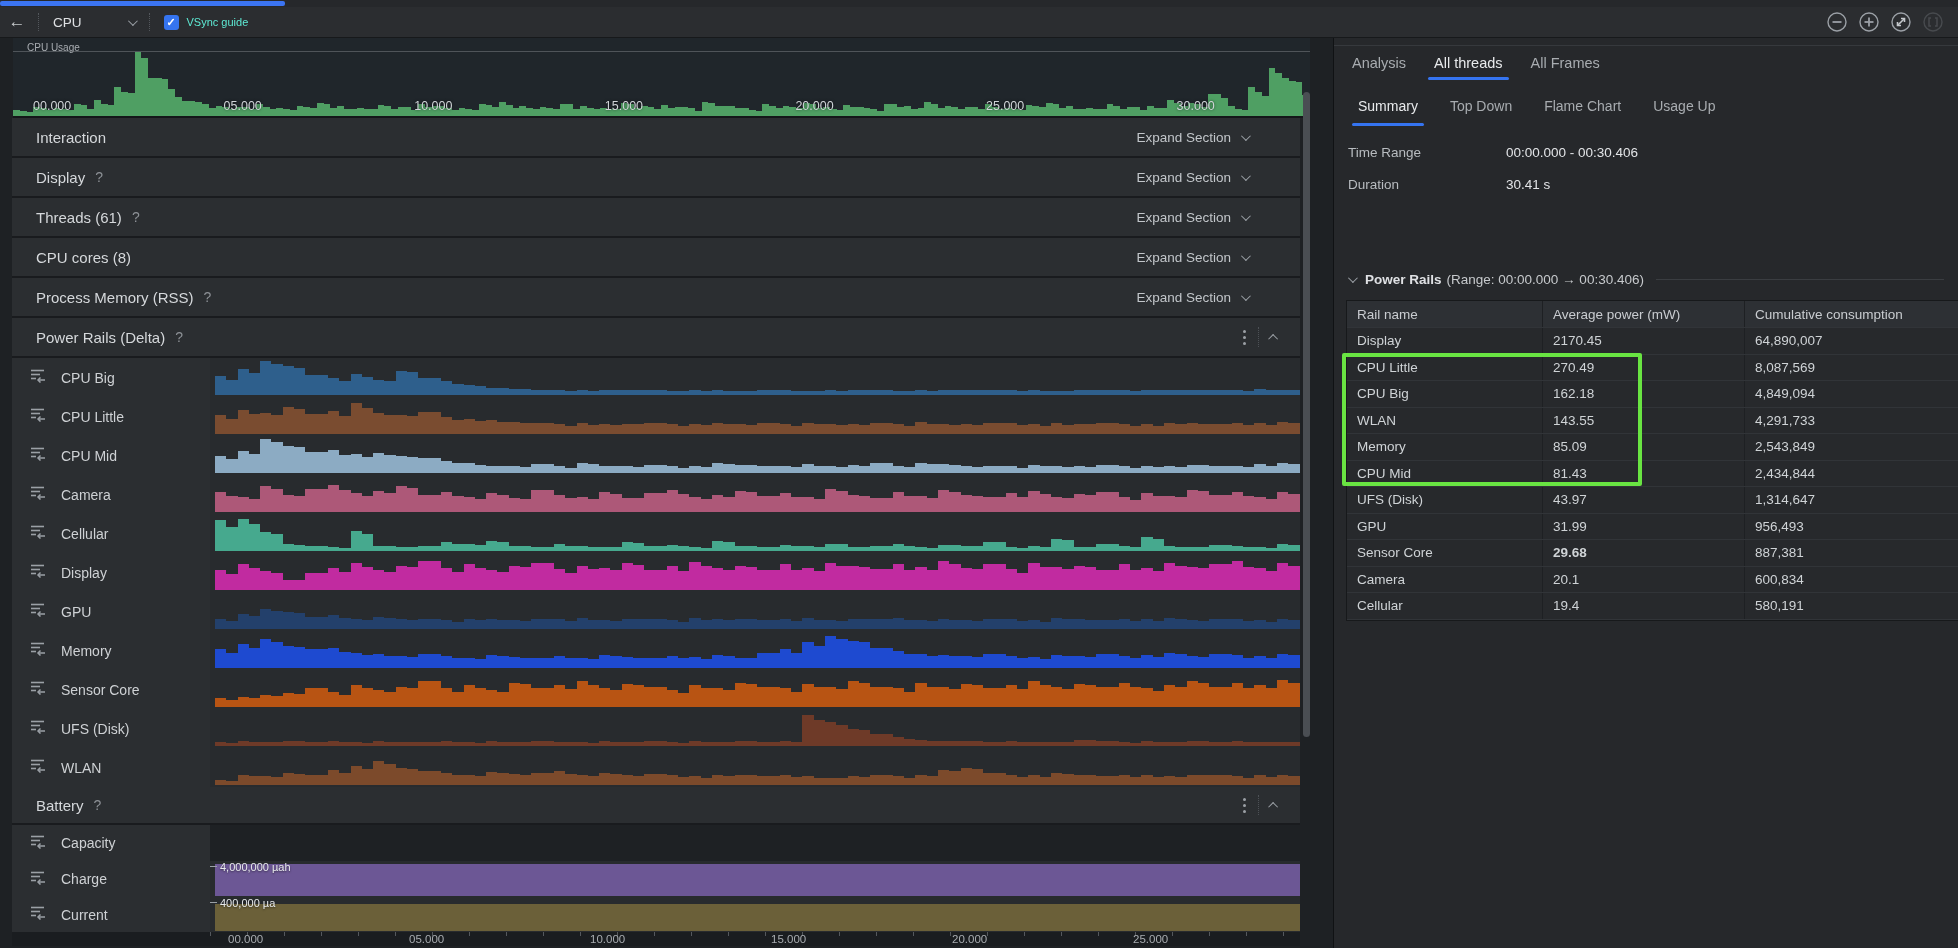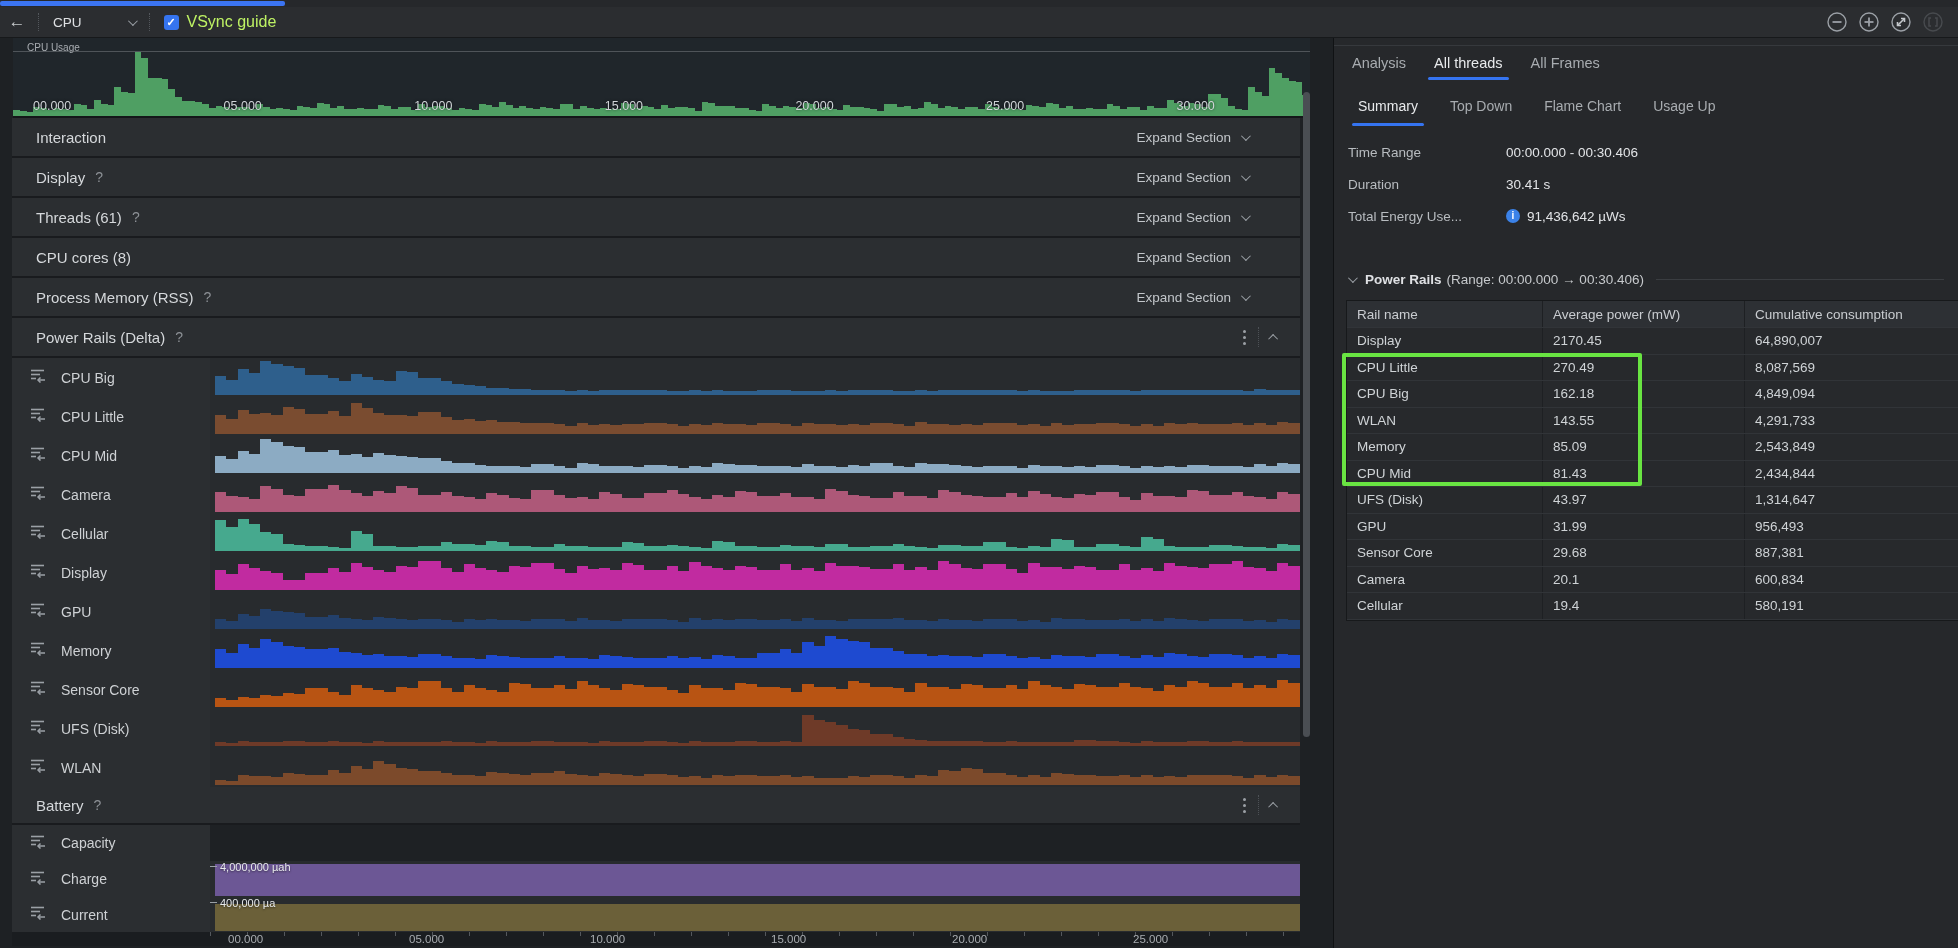--- a/index.html
+++ b/index.html
@@ -19,21 +19,21 @@
   .back-btn { width:34px; text-align:center; font-size:17px; color:#c6c9cc; cursor:default; }
   .tb-sep { height:18px; border-left:1px dotted #53575c; margin:0 4px; }
   .profiler-dd { display:flex; align-items:center; gap:46px; padding:0 10px 0 10px; height:24px; border-radius:3px; }
   .profiler-dd .dd-label { font-size:13.5px; color:#dfe1e4; }
   .chev { display:inline-block; width:7px; height:7px; border-right:1.6px solid #9ba0a6; border-bottom:1.6px solid #9ba0a6; }
   .chev.down { transform:rotate(45deg) translateY(-2px); }
   .chev.up   { transform:rotate(-135deg) translateY(-2px); }
   .vsync { display:flex; align-items:center; gap:8px; margin-left:10px; }
   .checkbox { width:15px; height:15px; background:#3574f0; border-radius:3px; color:#fff;
               font-size:11px; line-height:15px; text-align:center; font-weight:bold; }
-  .vsync-label { font-size:16px; color:#bef264; }
+  .vsync-label { font-size:11px; color:#5eead4; }
   .tb-right { margin-left:auto; display:flex; align-items:center; gap:10px; padding-right:14px; }
   .tb-icon { width:22px; height:22px; }
   
   .left-panel { position:absolute; left:0; top:38px; width:1332px; height:910px; overflow:hidden; }
   .minimap { position:relative; margin-left:13px; width:1297px; height:80px; background:#20262b;
              border-bottom:2px solid #141719; overflow:hidden; }
   .mm-topline { position:absolute; left:0; top:13px; width:100%; height:1px; background:rgba(200,205,210,.28); }
   .mm-bars { position:absolute; left:0; bottom:0; width:100%; height:64px; display:flex; align-items:flex-end; }
   .mm-bars div { flex:1; background:#4f9f63; }
   .mm-overlay { position:absolute; left:8px; top:0; width:1170px; height:100%;
@@ -1746,27 +1746,20 @@
           <div class="sum-value">
             <span>00:00.000 - 00:30.406</span>
           </div>
         </div>
         <div class="sum-row">
           <div class="sum-label">Duration</div>
           <div class="sum-value">
             <span>30.41 s</span>
           </div>
         </div>
-        <div class="sum-row">
-          <div class="sum-label">Total Energy Use...</div>
-          <div class="sum-value">
-            <i class="info-icon">i</i>
-            <span>91,436,642 µWs</span>
-          </div>
-        </div>
       </div>
 
     <div class="collapse-header" style="top:234px">
       <span class="chev down"></span>
       <span class="hd-bold">Power Rails</span>
       <span class="hd-rest">(Range: 00:00.000 → 00:30.406)</span>
       <span class="hd-line"></span>
     </div>
 
     <div class="rail-table" id="rail-table">
@@ -1810,21 +1803,21 @@
           <div class="rt-cell" style="width: 202px;">43.97</div>
           <div class="rt-cell" style="width: 243px;">1,314,647</div>
         </div>
         <div class="rt-row">
           <div class="rt-cell" style="width: 195px;">GPU</div>
           <div class="rt-cell" style="width: 202px;">31.99</div>
           <div class="rt-cell" style="width: 243px;">956,493</div>
         </div>
         <div class="rt-row">
           <div class="rt-cell" style="width: 195px;">Sensor Core</div>
-          <div class="rt-cell" style="width: 202px;">29.68</div>
+          <div class="rt-cell" style="width: 202px; font-weight: bold;">29.68</div>
           <div class="rt-cell" style="width: 243px;">887,381</div>
         </div>
         <div class="rt-row">
           <div class="rt-cell" style="width: 195px;">Camera</div>
           <div class="rt-cell" style="width: 202px;">20.1</div>
           <div class="rt-cell" style="width: 243px;">600,834</div>
         </div>
         <div class="rt-row">
           <div class="rt-cell" style="width: 195px;">Cellular</div>
           <div class="rt-cell" style="width: 202px;">19.4</div>

